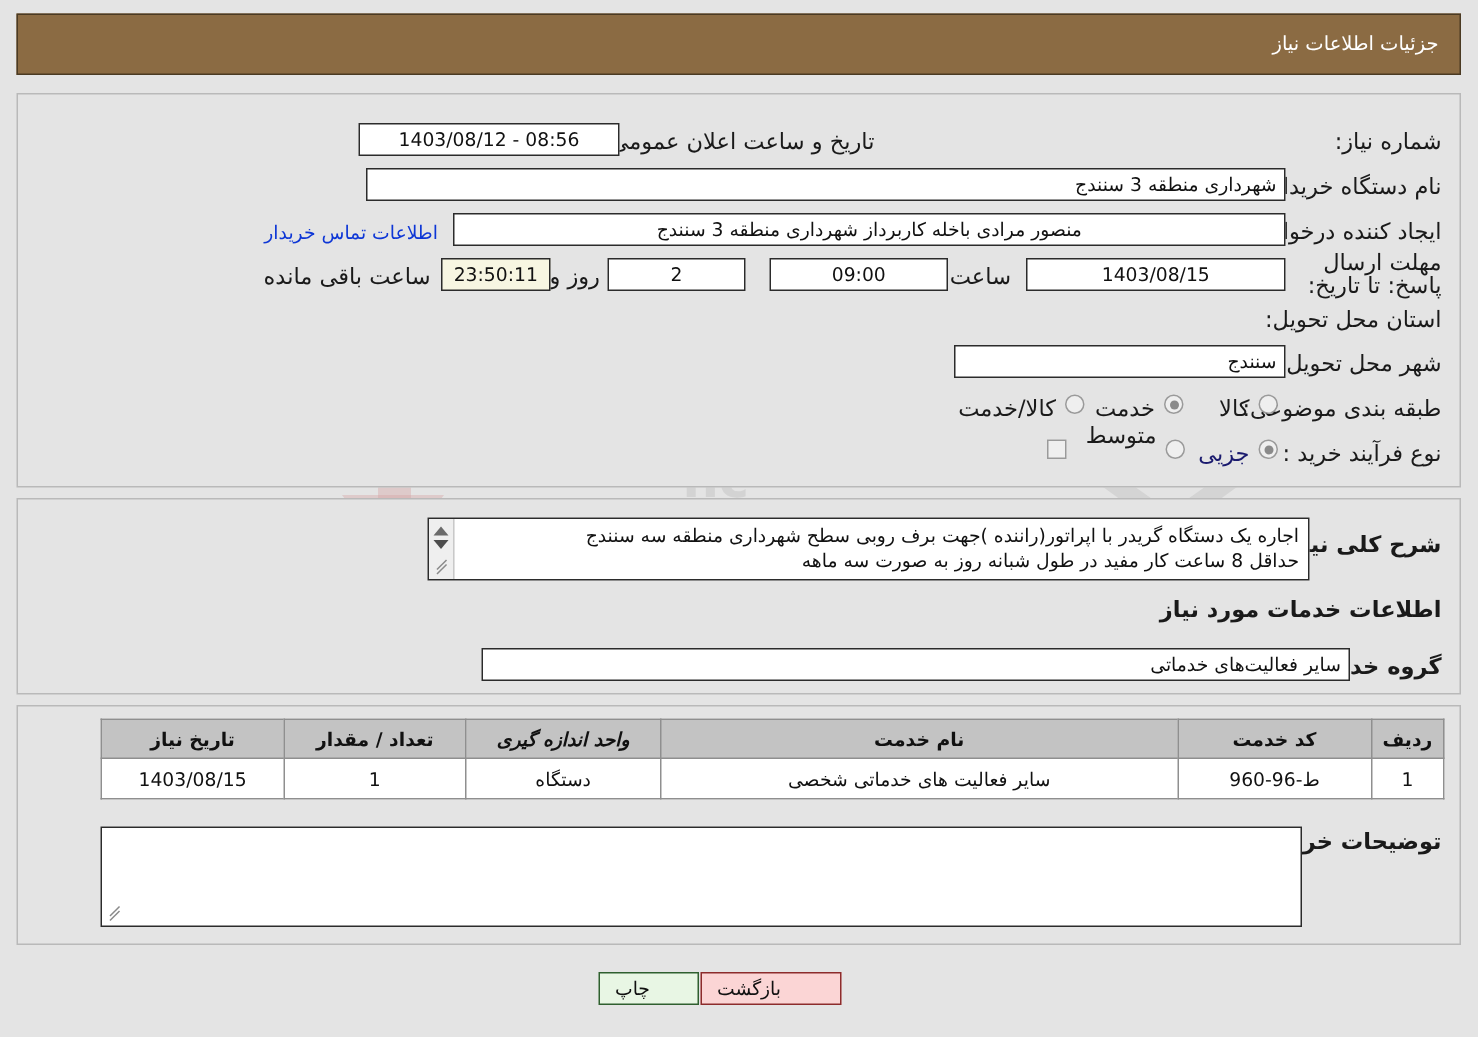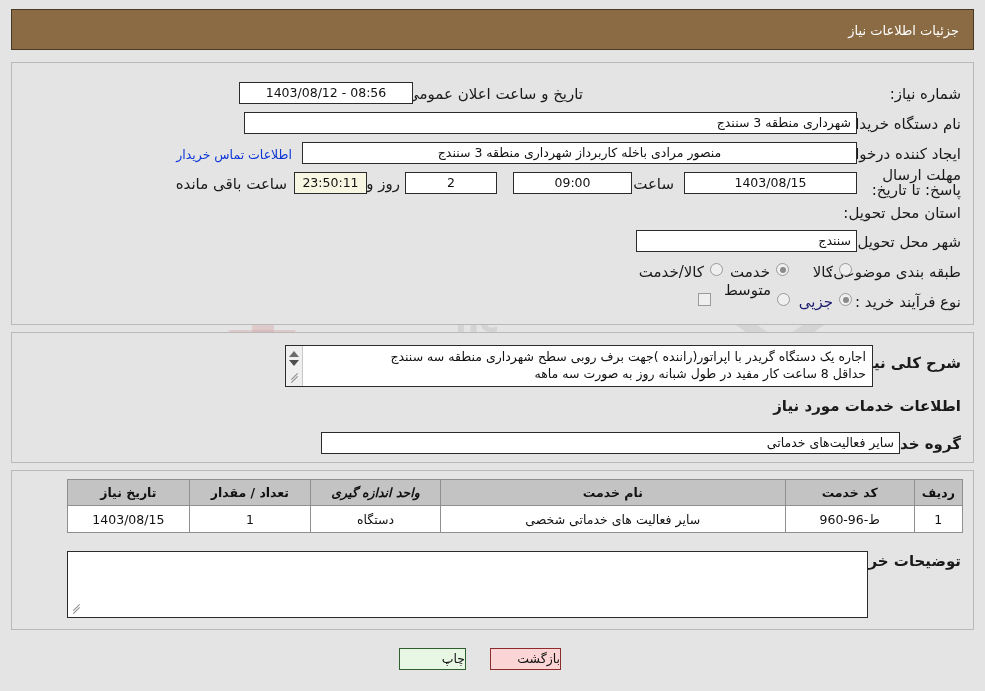--- a/index.html
+++ b/index.html
@@ -196,23 +196,23 @@
     white-space: nowrap;
   }
 
   
   .btn {
     position: absolute;
     height: 22px;
     box-sizing: border-box;
     font-size: 12.5px;
     line-height: 20px;
-    text-align: right;
+    text-align: left;
     cursor: pointer;
-    padding: 0 0;
+    padding: 0 10px;
   }
   .btn-back  { background: #fbd5d5; border: 1px solid #8c2c2c; color: #111; }
   .btn-print { background: #e8f6e4; border: 1px solid #2f5f2f; color: #111; }
 
   
   .watermark {
     position: absolute;
     left: 0; right: 0; top: 0; bottom: 0;
     pointer-events: none;
     overflow: hidden;
@@ -396,16 +396,16 @@
 
     <div class="textarea-wrap" style="right:105px; top:80px; width:801px; height:67px;">
       <div class="textarea-text" style="left:6px;"></div>
       <div class="resize-grip">
           <i></i>
           <i></i>
         </div>
     </div>
   </div>
 
-  <div class="btn btn-back" style="right:424px; top:648px; width:71px;">بازگشت</div>
+  <div class="btn btn-back" style="right:424px; top:648px; width:94px;">بازگشت</div>
   <div class="btn btn-print" style="right:519px; top:648px; width:67px;">چاپ</div>
 
 </div>
 
 </body></html>

